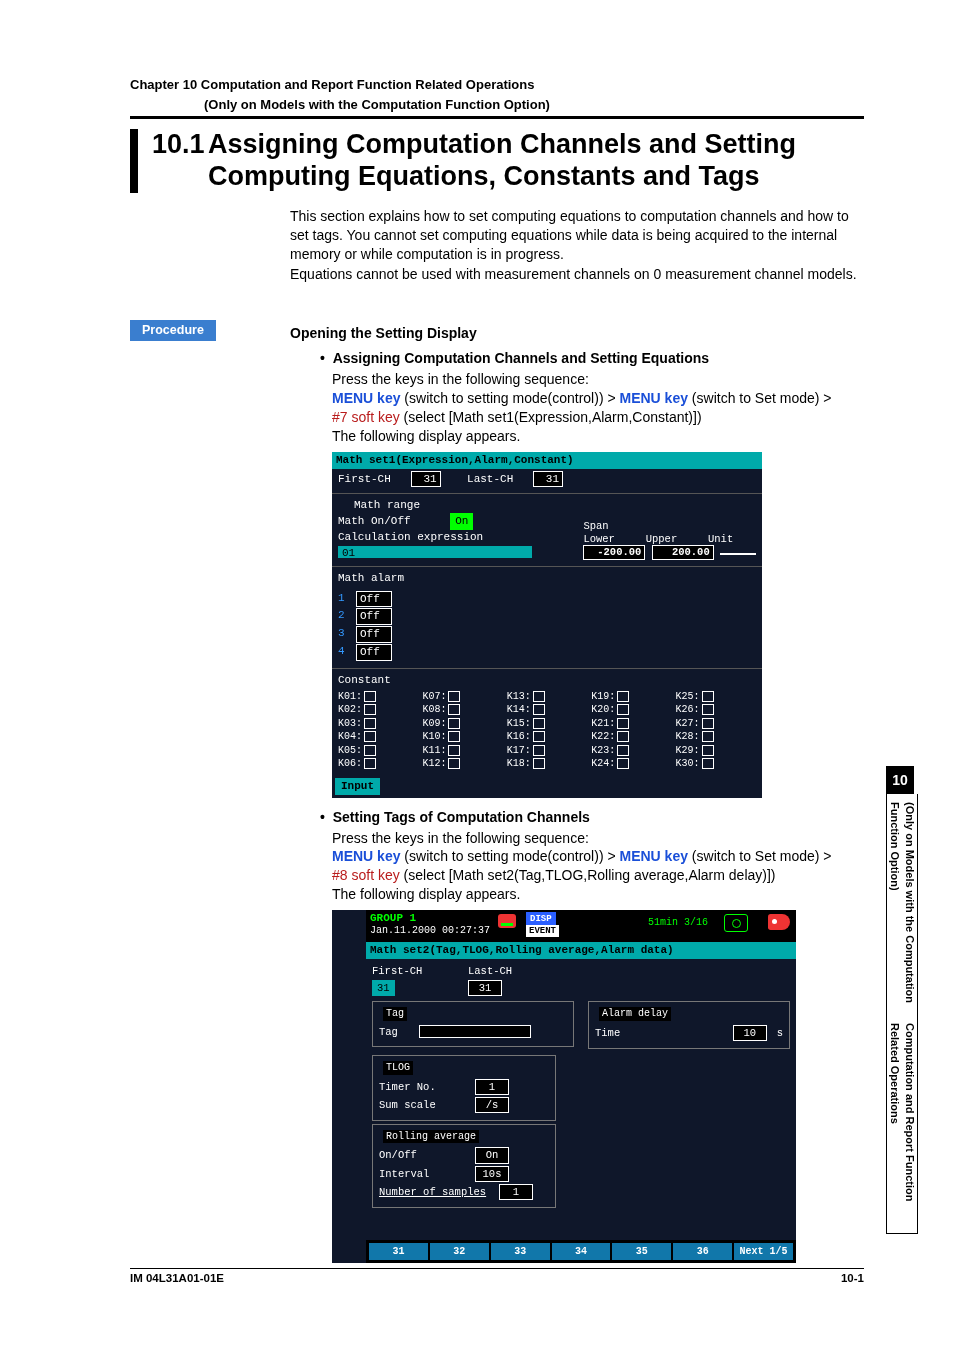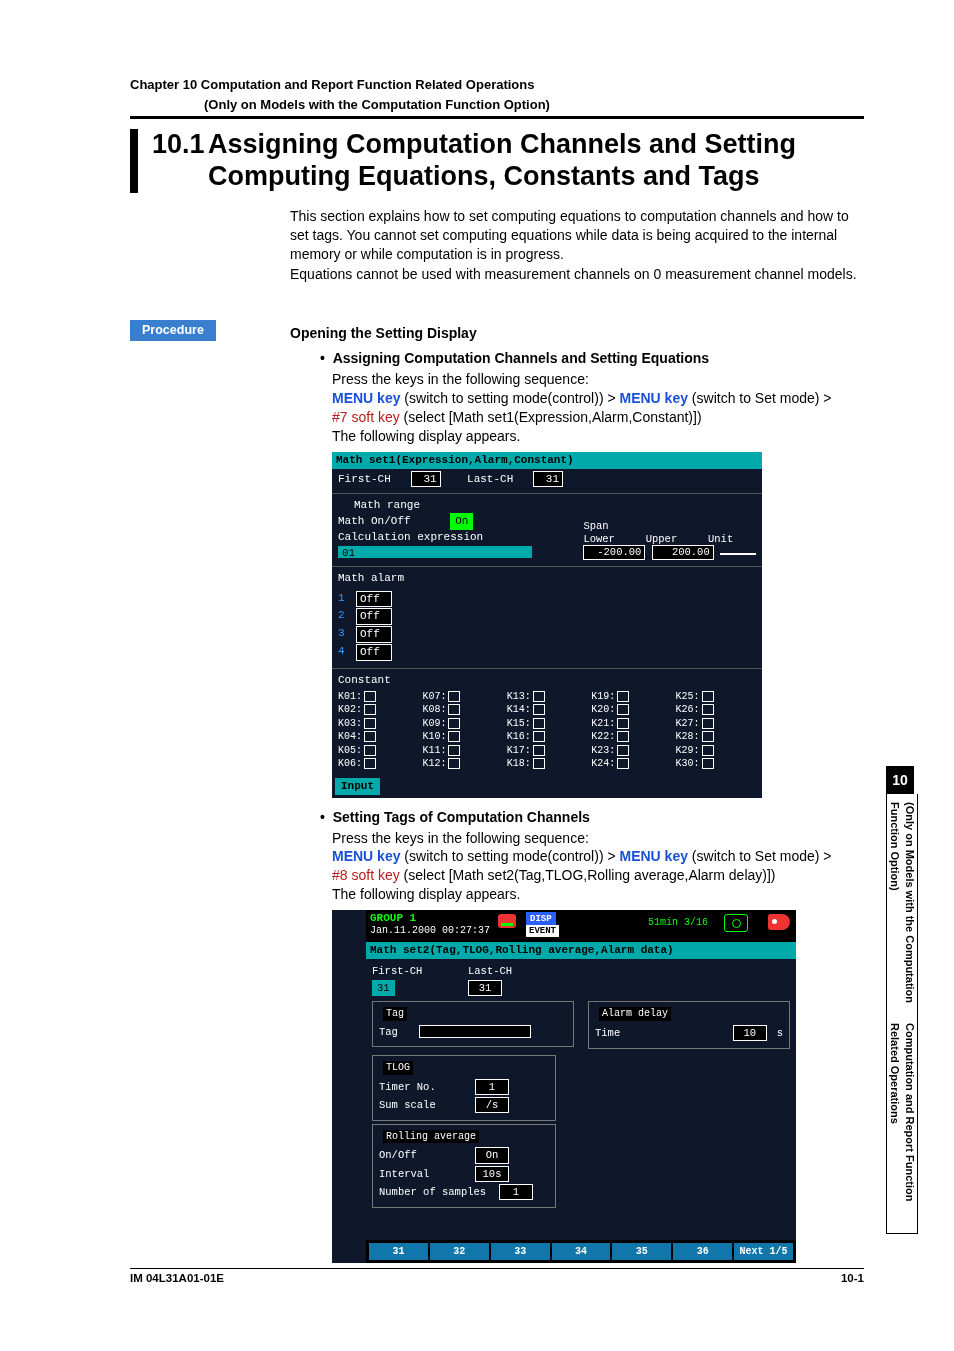--- a/index.html
+++ b/index.html
@@ -48,21 +48,21 @@
 
   
   .lcd { width: 430px; background:#0f172a; color:#fff; font-family: "Courier New", monospace; font-size: 11px; position:relative; }
   .lcd2{ width: 430px; padding-left: 34px; }
   .lcd .bar-cyan { background:#0aa; color:#000; font-weight:bold; padding:1px 4px; }
   .lcd .hdr2{ background:#000; padding:2px 4px; position:relative; height:28px;}
   .fld-lbl{ color:#fff; }
   .fld-box{ display:inline-block; background:#000; border:1px solid #fff; color:#fff; padding:0 3px; min-width:22px; text-align:right; }
   .fld-box-sel{ background:#0f0; color:#000; border:1px solid #0f0; padding:0 4px; display:inline-block;}
   .fld-box-cyan{ background:#0aa; color:#000; border:1px solid #0aa; padding:0 4px; display:inline-block;}
-  .wide{min-width:54px;}
+  .wide{min-width:54px;font-weight:bold;}
   .longbox{display:inline-block;background:#0aa;color:#000;width:190px;height:12px;vertical-align:middle;}
   .sec-line{ border-top:1px solid #555; margin:2px 0;}
   .pad{ padding:2px 6px 4px 6px;}
   .alarm-row{display:flex;gap:8px;margin:1px 0;}
   .alarm-row .n{color:#39f;width:10px;}
   .kgrid{display:grid;grid-template-columns:repeat(5,1fr);gap:0 4px;padding:2px 6px 4px 6px;font-size:10px;}
   .kcell{white-space:nowrap;}
   .kcell .box{display:inline-block;border:1px solid #fff;width:10px;height:9px;vertical-align:middle;margin-left:2px;}
   .bar-input{background:#0aa;color:#000;padding:1px 6px;font-weight:bold;display:inline-block;}
 
@@ -306,21 +306,21 @@
             <div class="legend">Rolling average</div>
             <div class="row">
                 <span class="lbl">On/Off</span>
               <span class="valbox">On</span>
               </div>
             <div class="row">
                 <span class="lbl">Interval</span>
               <span class="valbox">10s</span>
               </div>
             <div class="row">
-                <span class="lbl" style="min-width:110px;">Number of samples</span>
+                <span class="lbl" style="min-width:110px;text-decoration:underline;">Number of samples</span>
               <span class="valbox">1</span>
               </div>
           </div>
           <div style="height:24px;"></div>
         </div>
 
         <div class="soft-row" id="softrow">
             <div class="soft-btn sel">31</div>
             <div class="soft-btn">32</div>
             <div class="soft-btn">33</div>

